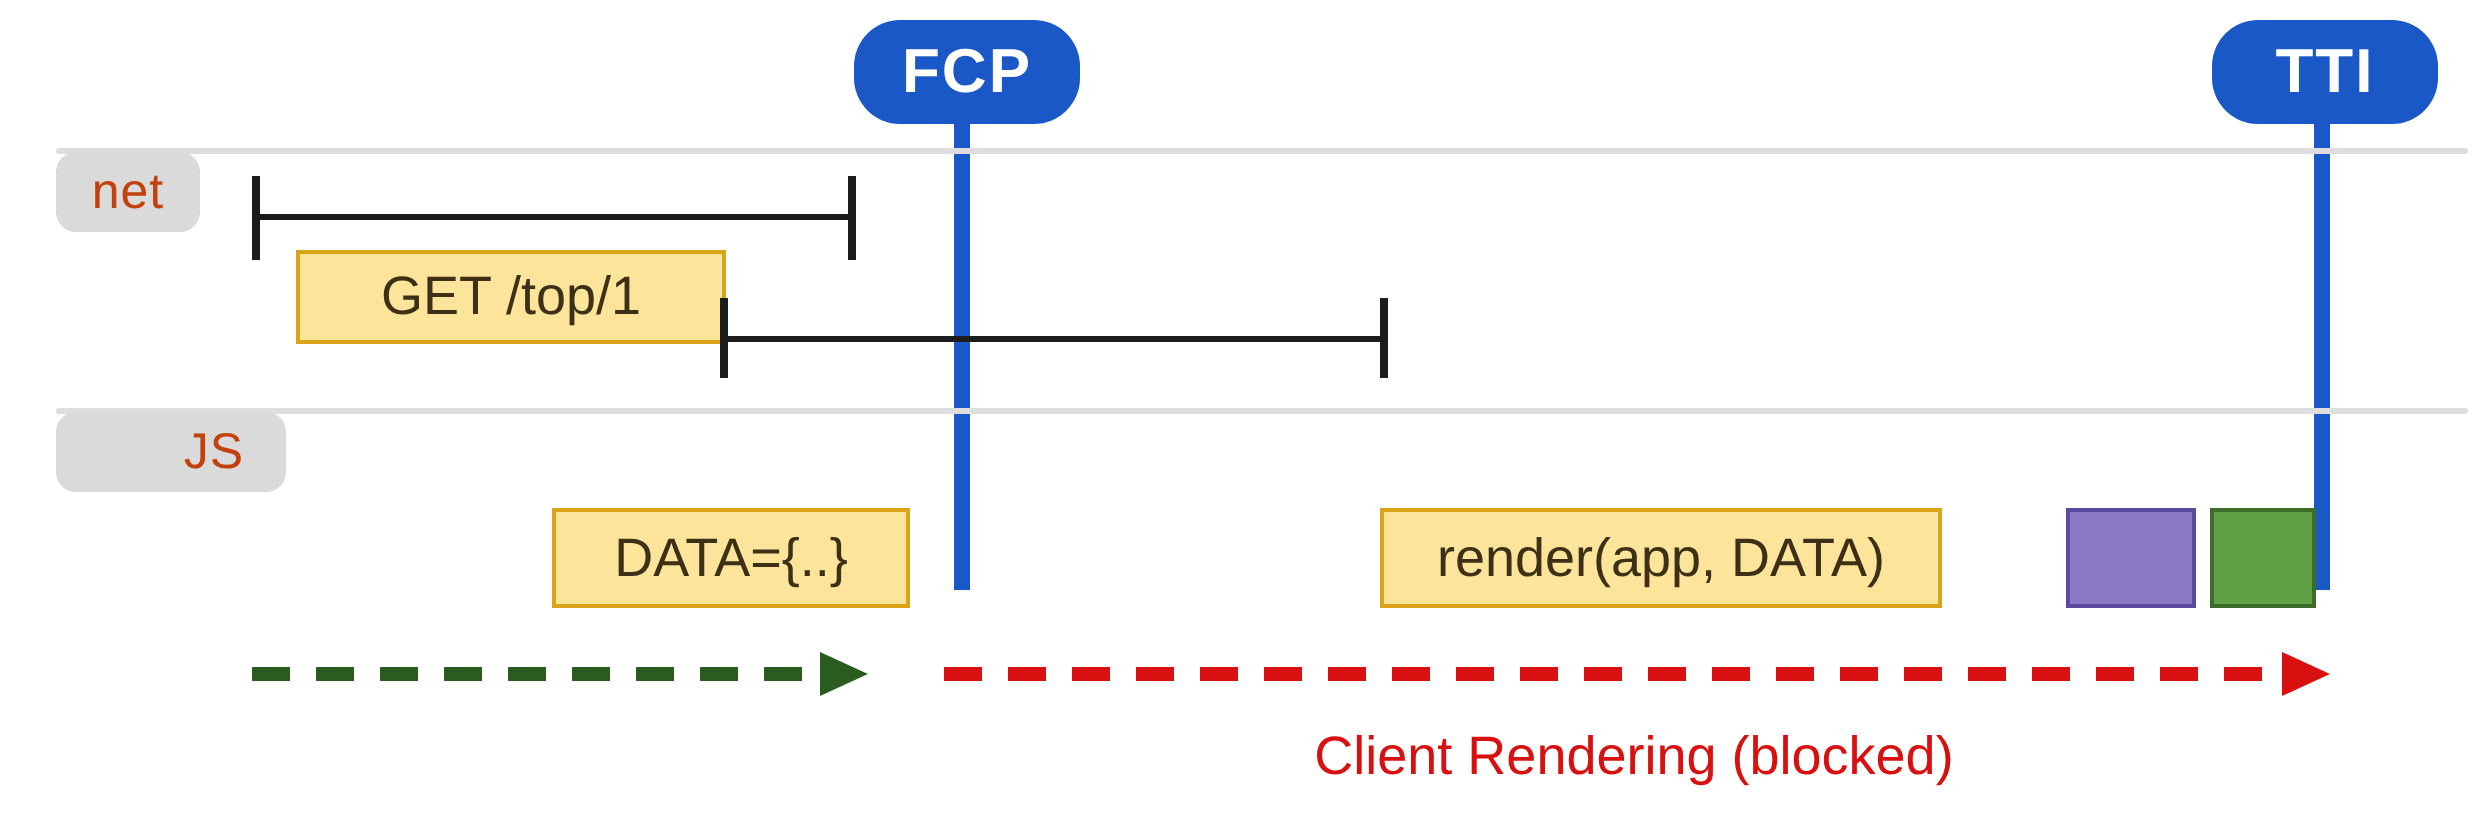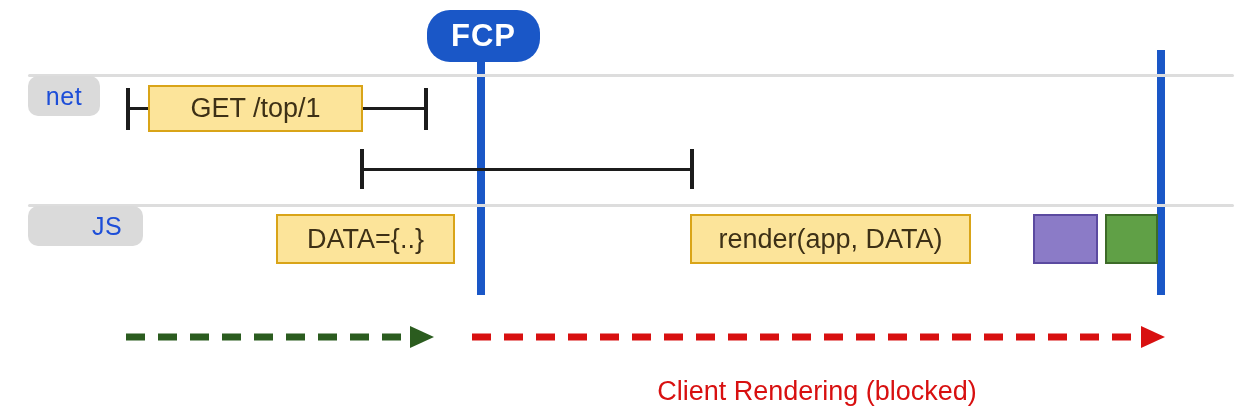--- a/index.html
+++ b/index.html
@@ -23,21 +23,21 @@
     position: absolute;
     height: 3px;
     background: #dddddd;
     border-radius: 2px;
   }
 
   
   .lane-chip {
     position: absolute;
     background: #dadada;
-    color: #1d4ed8;
+    color: #c2410c;
     border-radius: 10px;
     font-size: 25px;
     line-height: 1;
     display: flex;
     align-items: center;
     justify-content: center;
     letter-spacing: 0.5px;
   }
 
   
@@ -62,20 +62,21 @@
   
   .bar {
     position: absolute;
     box-sizing: border-box;
     display: flex;
     align-items: center;
     justify-content: center;
     font-size: 27px;
     line-height: 1;
     white-space: nowrap;
+    margin-top: 40px;
   }
   .bar-yellow {
     background: #fce49a;
     border: 2px solid #d9a418;
     color: #3d3016;
   }
   .bar-pink {
     background: #f0dae6;
     border: 2px solid #c08aad;
     color: #5c1942;
@@ -122,20 +123,23 @@
 <body>
 
 <div id="canvas">
 
   <div class="milestone-line" style="left:477px; top:50px; height:245px;"></div>
   <div class="milestone-badge" style="left:427px; top:10px; width:113px; height:52px;">
     <span>FCP</span>
   </div>
 
   <div class="milestone-line" style="left:1157px; top:50px; height:245px;"></div>
+  <div class="milestone-badge" style="left:1106px; top:10px; width:113px; height:52px;">
+    <span>TTI</span>
+  </div>
 
   <div class="lane-rule" style="left:28px; top:74px; width:1206px;"></div>
   <div class="lane-chip" style="left:28px; top:76px; width:72px; height:40px;">
     <span>net</span>
   </div>
 
   <div class="whisker-line" style="left:126px; top:107px; width:302px;"></div>
   <div class="whisker-cap" style="left:126px; top:88px; height:42px;"></div>
   <div class="whisker-cap" style="left:424px; top:88px; height:42px;"></div>
   <div class="bar bar-yellow" style="left:148px; top:85px; width:215px; height:47px;">
@@ -167,17 +171,17 @@
     <line x1="126" y1="17" x2="414" y2="17" stroke="#2b5c1f" stroke-width="7" stroke-dasharray="19 13"></line>
     <polygon points="410,6 434,17 410,28" fill="#2b5c1f"></polygon>
   </svg>
 
   <svg class="phase-arrow-svg" style="left:0px; top:320px; width:1240px; height:34px;" viewBox="0 0 1240 34">
     <line x1="472" y1="17" x2="1145" y2="17" stroke="#d81010" stroke-width="7" stroke-dasharray="19 13"></line>
     <polygon points="1141,6 1165,17 1141,28" fill="#d81010"></polygon>
   </svg>
 
 
-  <div class="phase-label client" style="left:517px; top:365px; width:600px; text-align:center;margin-top:13px;">
+  <div class="phase-label client" style="left:517px; top:365px; width:600px; text-align:center;">
     <span>Client Rendering (blocked)</span>
   </div>
 
 </div>
 
 </body></html>

